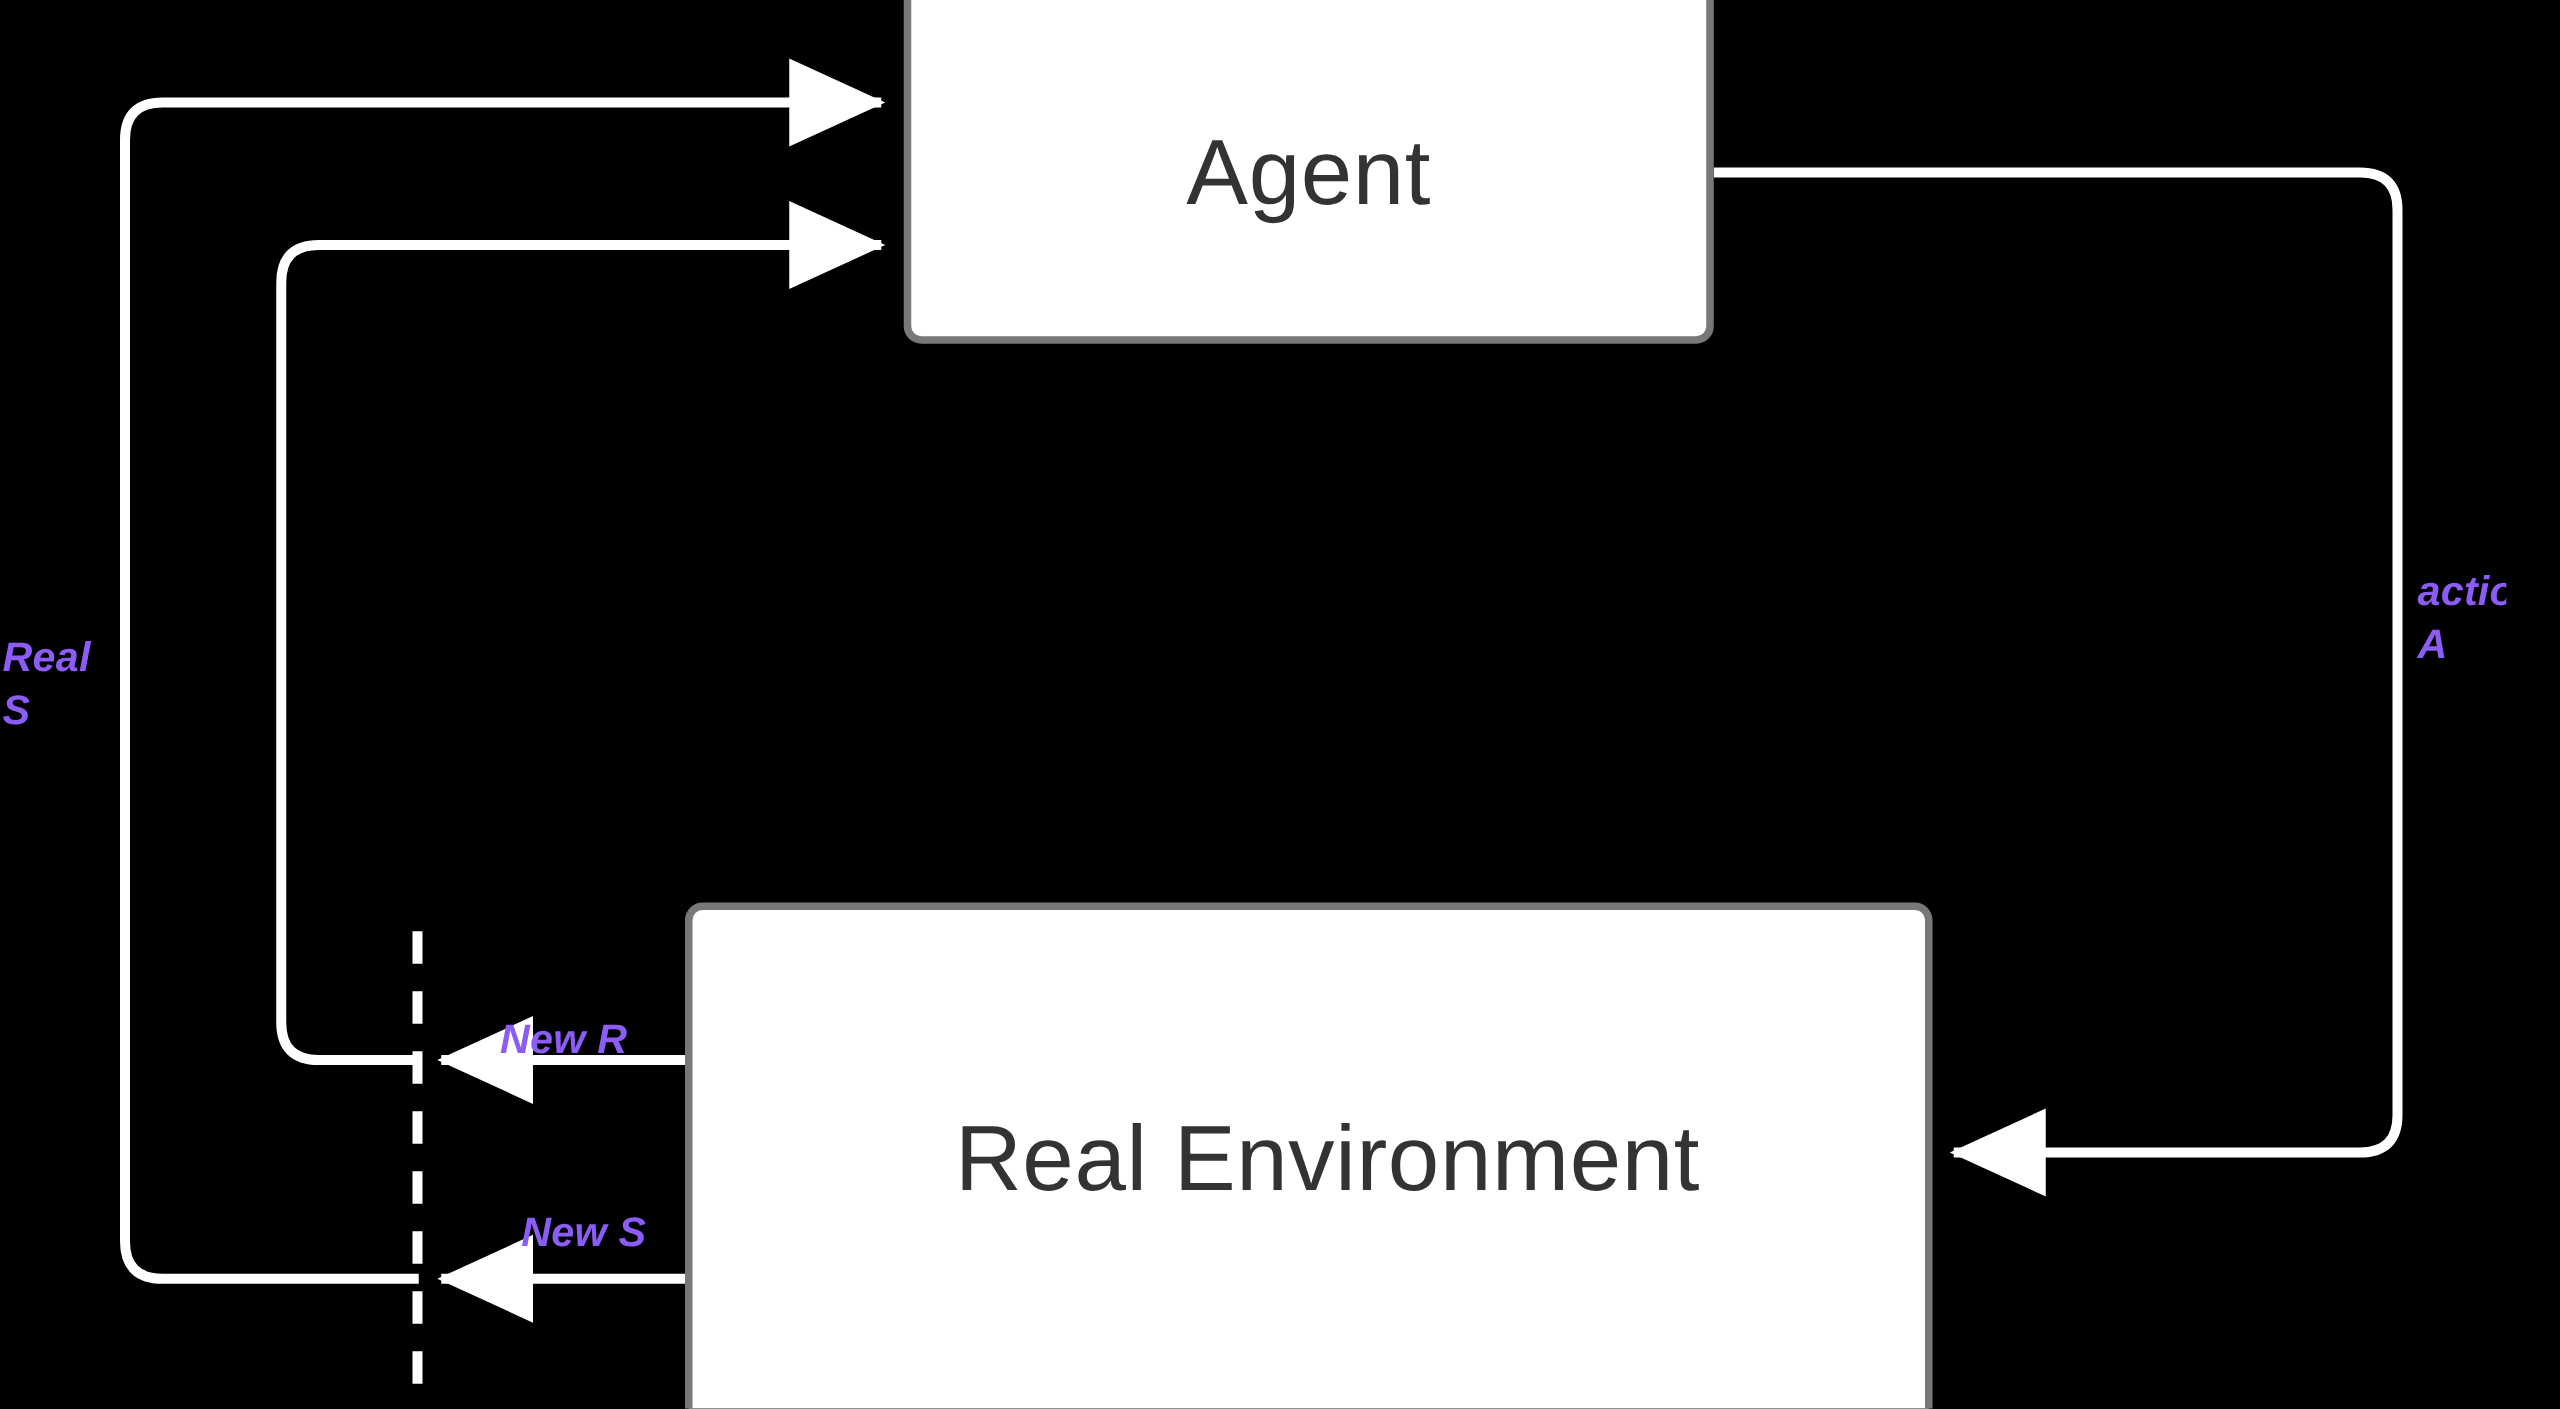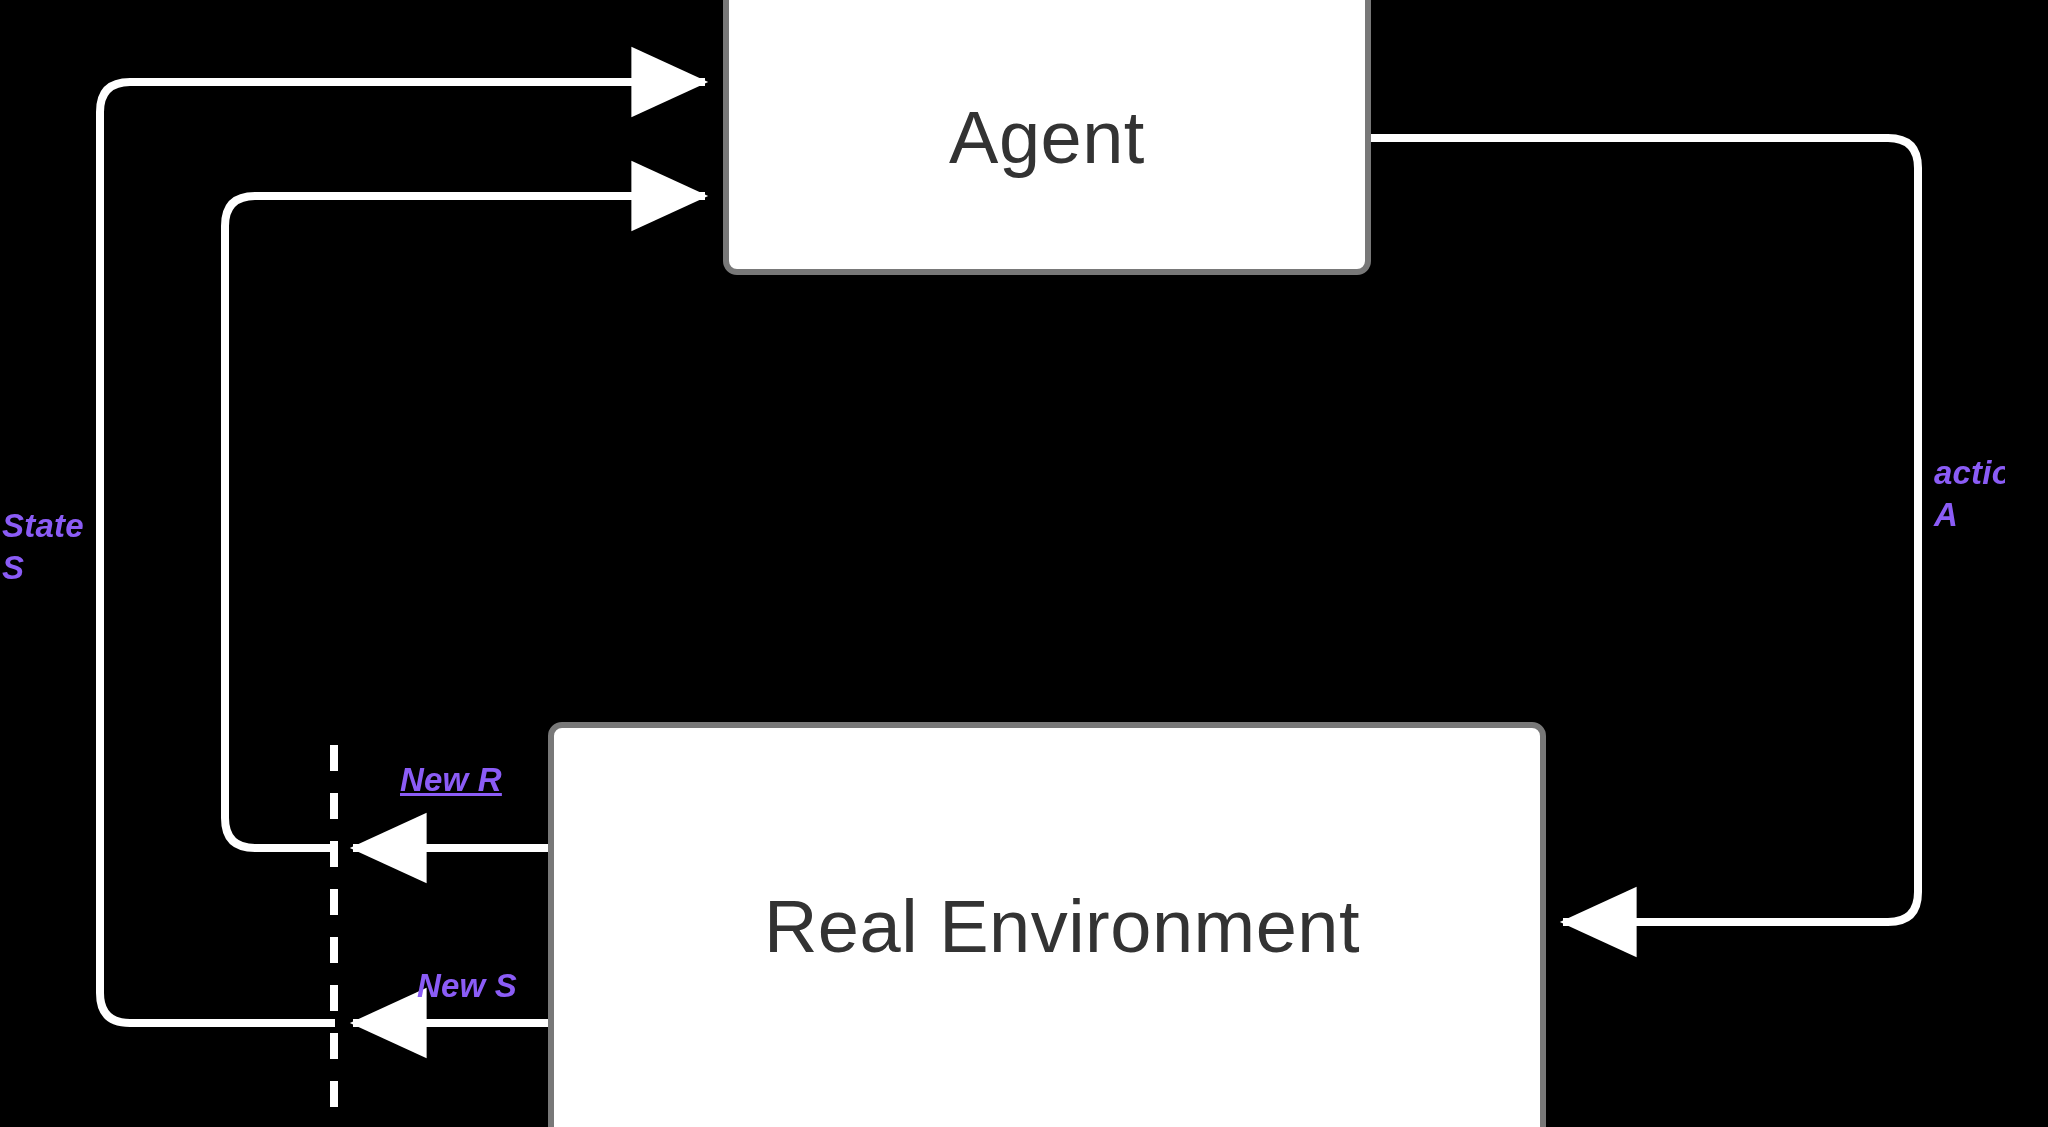--- a/index.html
+++ b/index.html
@@ -67,21 +67,21 @@
     font-weight: bold;
     font-style: italic;
     font-size: 33px;
     line-height: 1.28;
     white-space: pre;
     letter-spacing: 0.2px;
   }
   #label-state     { left: 2px;    top: 505px; }
   #label-reward    { left: 239px;  top: 505px; }
   #label-action    { left: 1934px; top: 452px; }
-  #label-new-r     { left: 400px;  top: 759px; text-decoration: underline; }
+  #label-new-r     { left: 400px;  top: 810px; }
   #label-new-s     { left: 417px;  top: 965px; }
 </style>
 </head>
 <body>
 
 <div id="stage">
 
   <svg id="wires" viewBox="0 0 2048 1127">
     <defs>
       <marker id="arrow-right" markerWidth="10" markerHeight="10" refX="9.2" refY="5" orient="auto" markerUnits="strokeWidth">
@@ -106,21 +106,21 @@
   </svg>
 
   <div id="agent-box" class="node-box">
     <span class="node-label">Agent</span>
   </div>
 
   <div id="environment-box" class="node-box">
     <span class="node-label">Real Environment</span>
   </div>
 
-  <div id="label-state" class="edge-label">State
+  <div id="label-state" class="edge-label">Real
 S</div>
 
 
   <div id="label-action" class="edge-label">action
 A</div>
 
   <div id="label-new-r" class="edge-label">New R</div>
 
   <div id="label-new-s" class="edge-label">New S</div>
 

